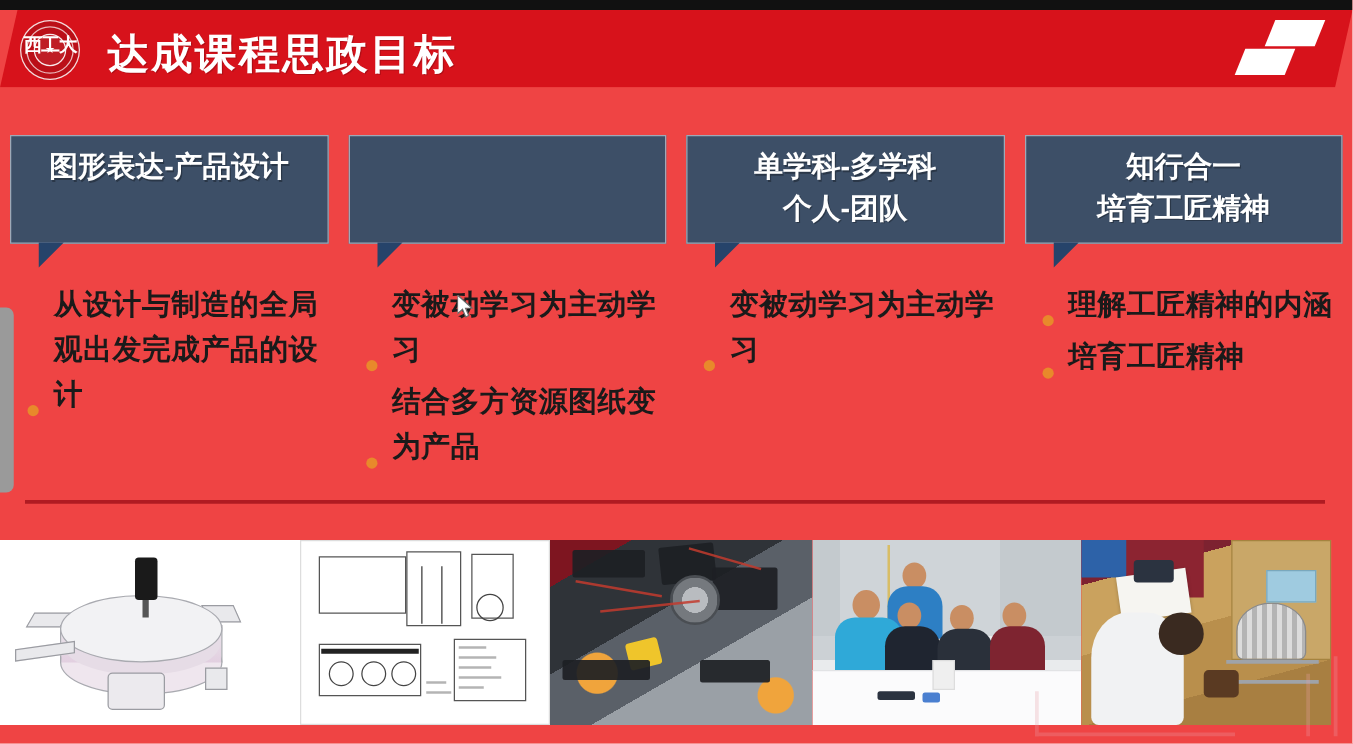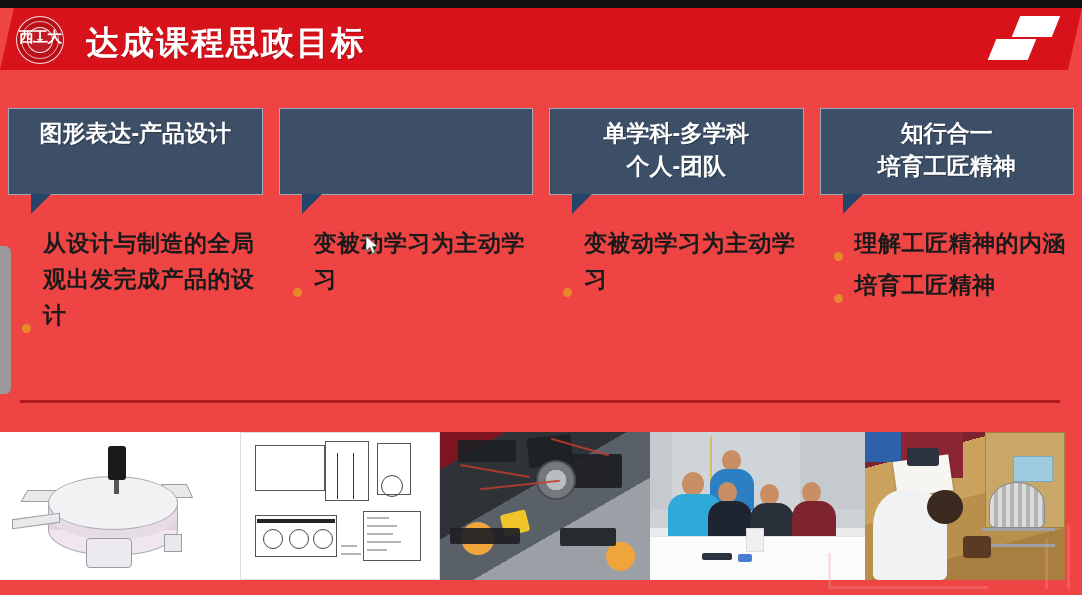--- a/index.html
+++ b/index.html
@@ -301,20 +301,24 @@
     </div>
 
     <div class="col">
       <div class="col-head">
         <div class="tail"></div>
       </div>
       <div class="bullets">
         <div class="bullet">
           <div class="dot"></div>
           <div class="btext">变被动学习为主动学习</div>
+        </div>
+        <div class="bullet">
+          <div class="dot"></div>
+          <div class="btext">结合多方资源图纸变为产品</div>
         </div>
       </div>
     </div>
 
     <div class="col">
       <div class="col-head">
         <span class="ln">单学科-多学科</span>
         <span class="ln">个人-团队</span>
         <div class="tail"></div>
       </div>

